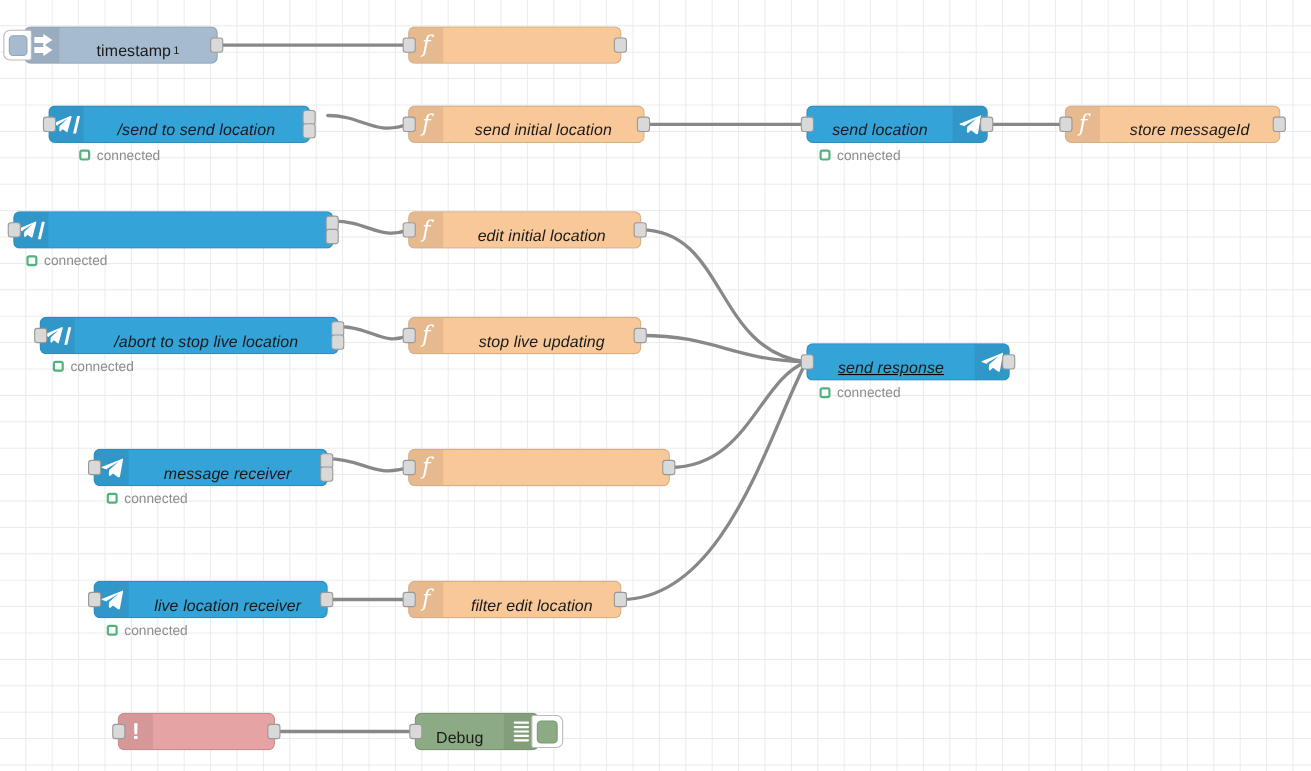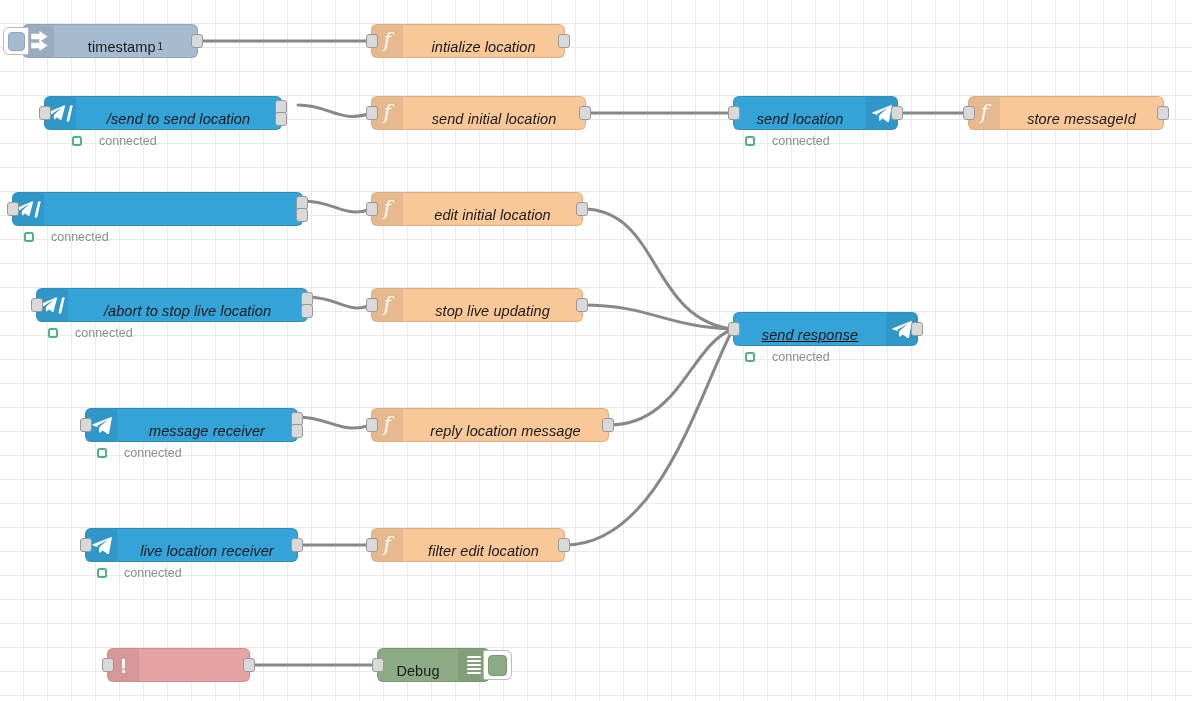--- a/index.html
+++ b/index.html
@@ -155,21 +155,21 @@
     background: #8cab84;
     border: 1px solid #7b9a73;
     border-radius: 4px;
   }
 
   
   .status {
     position: absolute;
     display: flex;
     align-items: center;
-    gap: 17px;
+    gap: 6px;
     font-size: 12.5px;
     color: #8d8d8d;
     z-index: 5;
     white-space: nowrap;
   }
   .status .dot {
     width: 10px;
     height: 10px;
     box-sizing: border-box;
     border: 2.4px solid #51b47f;
@@ -237,23 +237,20 @@
         </div>
         <div class="port out"></div>
         <div class="inject-btn">
           <i></i>
         </div>
       </div>
       <div class="node n-func" style="left: 371px; top: 24px; width: 194px;">
         <div class="icon-box left">
           <span class="glyph fn-glyph">f</span>
         </div>
-        <div class="body">
-          <span>intialize location</span>
-        </div>
         <div class="port in"></div>
         <div class="port out"></div>
       </div>
       <div class="node n-telegram" style="left: 44px; top: 96px; width: 238px;">
         <div class="icon-box left">
           <svg class="glyph" width="26" height="19" viewBox="0 0 32 22">
             <path fill="#ffffff" d="M19.6 1.2 0.9 9.1c-.9.4-.9 1 0 1.3l4.8 1.6 1.9 5.9c.3.7.5.8 1 .3l2.6-2.4 4.5 3.4c.3.2.7.1.8-.4L21 2.1c.2-1-.3-1.3-1.4-.9zM16.4 4.2 7.5 12.5l-.3 3.9-1.7-5.3 10.9-6.9z"></path>
             <path fill="#ffffff" d="M27.2 1.2h3.3L26 20.8h-3.3z"></path>
           </svg>
         </div>
@@ -386,23 +383,20 @@
         <div class="port out p1"></div>
         <div class="port out p2"></div>
       </div>
       <div class="status" style="left: 97px; top: 446px;">
         <span class="dot"></span>
         <span>connected</span>
       </div>
       <div class="node n-func" style="left: 371px; top: 408px; width: 238px;">
         <div class="icon-box left">
           <span class="glyph fn-glyph">f</span>
-        </div>
-        <div class="body">
-          <span>reply location message</span>
         </div>
         <div class="port in"></div>
         <div class="port out"></div>
       </div>
       <div class="node n-telegram" style="left: 85px; top: 528px; width: 213px;">
         <div class="icon-box left">
           <svg class="glyph" width="20" height="18" viewBox="0 0 24 22">
             <path fill="#ffffff" d="M23.3 1.2 0.9 10.1c-1 .4-1 1.1 0 1.4l5.6 1.8 2.2 6.6c.3.8.6.9 1.2.4l3-2.7 5.9 4.4c1 .6 1.5.3 1.8-.9L24 2.3c.3-1.2-.3-1.7-.7-1.1zM19 4.6 8.6 13.9l-.4 4.4-2-6 12.8-7.7z"></path>
           </svg>
         </div>

